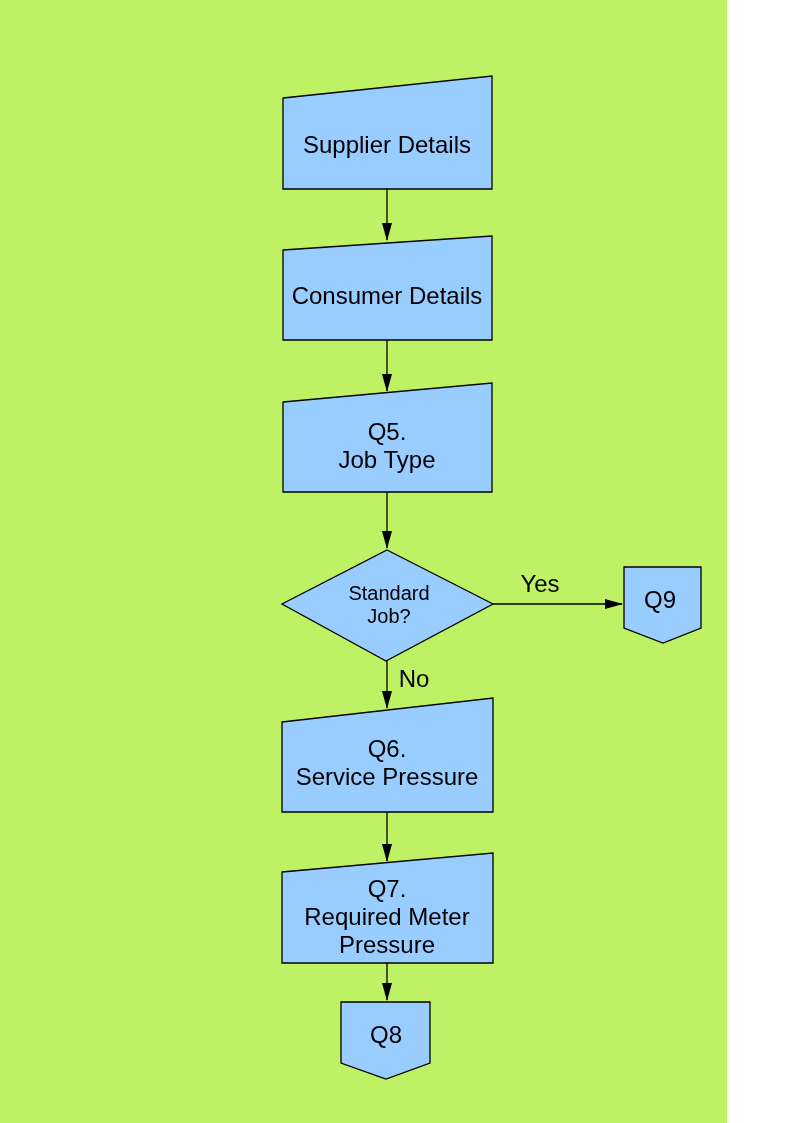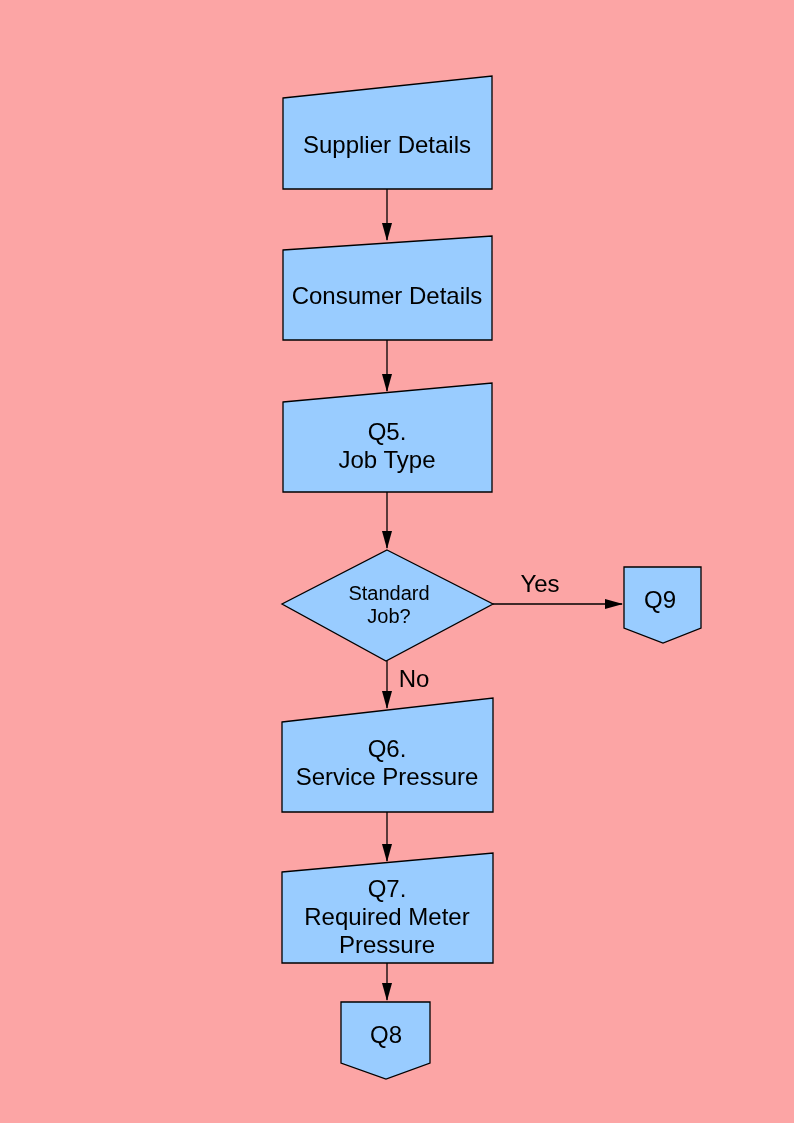--- a/index.html
+++ b/index.html
@@ -2,23 +2,23 @@
 <html><head>
 <meta charset="utf-8">
 <style>
   html, body {
     margin: 0;
     padding: 0;
     background: #ffffff;
   }
   .page {
     position: relative;
-    width: 794px;
+    width: 727px;
     height: 1123px;
-    background: #fca5a5;
+    background: #bef264;
     overflow: hidden;
     font-family: "Liberation Sans", sans-serif;
   }
   svg.canvas {
     display: block;
   }
   .shape {
     stroke: #000000;
     stroke-width: 1.3;
   }

